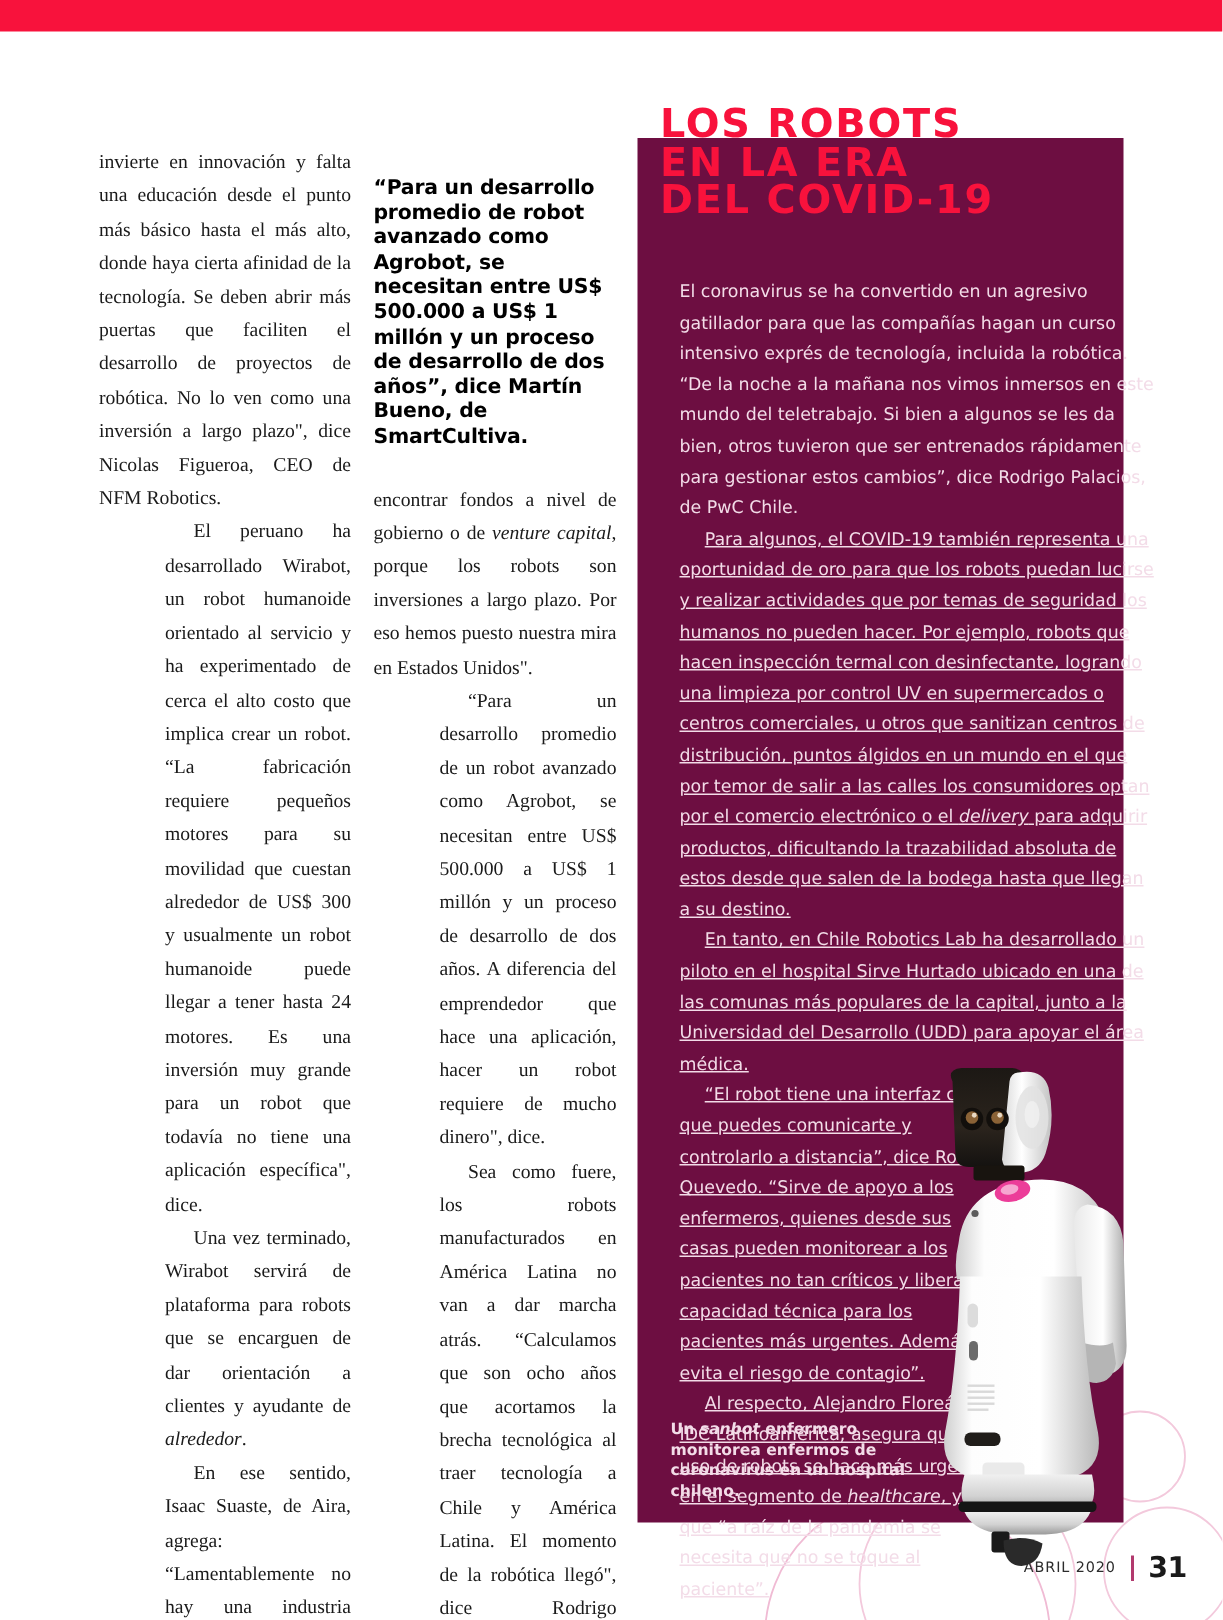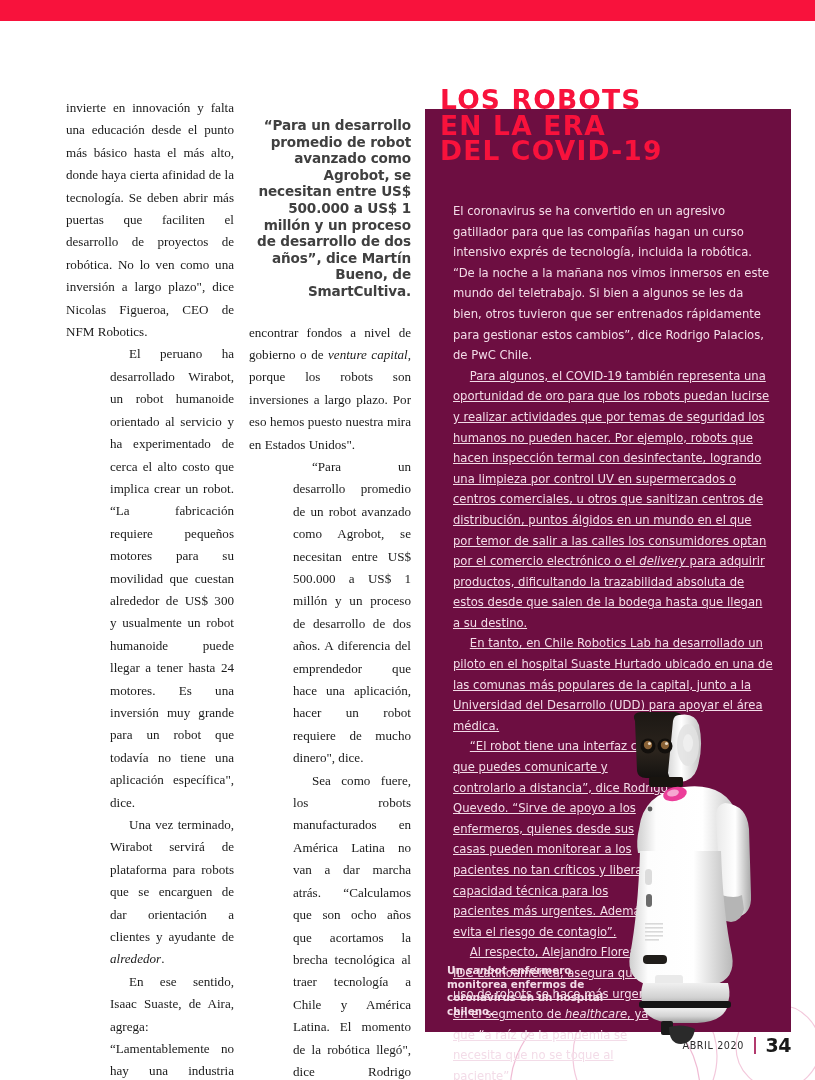--- a/index.html
+++ b/index.html
@@ -68,35 +68,35 @@
     line-height: 22.4px;
     color: #1a1a1a;
     text-align: justify;
   }
   .pullquote {
     font-family: "DejaVu Sans", sans-serif;
     font-weight: bold;
     font-size: 13.6px;
     line-height: 16.6px;
     letter-spacing: -0.15px;
-    color: #404040;
-    text-align: right;
+    color: #000000;
+    text-align: left;
     margin: 20px 0 0 0;
     text-indent: 0;
   }
   .col2-body {
     margin-top: 22px;
   }
 
   
   .feature-box {
     position: absolute;
     left: 425px;
-    top: 88px;
-    width: 366px;
+    top: 71px;
+    width: 324px;
     height: 923px;
     background: #6D0E41;
     z-index: 2;
     overflow: visible;
   }
   .headline {
     position: absolute;
     left: 15px;
     top: -22px;
     width: 340px;
@@ -227,21 +227,21 @@
 
   <div class="feature-box">
 
     <div class="headline"><span>LOS ROBOTS</span>
 <span>EN LA ERA</span>
 <span>DEL COVID-19</span></div>
 
     <div class="feature-body wrap-narrow">
       <p>El coronavirus se ha convertido en un agresivo gatillador para que las compañías hagan un curso intensivo exprés de tecnología, incluida la robótica. “De la noche a la mañana nos vimos inmersos en este mundo del teletrabajo. Si bien a algunos se les da bien, otros tuvieron que ser entrenados rápidamente para gestionar estos cambios”, dice Rodrigo Palacios, de PwC Chile.</p>
       <p>Para algunos, el COVID-19 también representa una oportunidad de oro para que los robots puedan lucirse y realizar actividades que por temas de seguridad los humanos no pueden hacer. Por ejemplo, robots que hacen inspección termal con desinfectante, logrando una limpieza por control UV en supermercados o centros comerciales, u otros que sanitizan centros de distribución, puntos álgidos en un mundo en el que por temor de salir a las calles los consumidores optan por el comercio electrónico o el <em>delivery</em> para adquirir productos, dificultando la trazabilidad absoluta de estos desde que salen de la bodega hasta que llegan a su destino.</p>
-      <p>En tanto, en Chile Robotics Lab ha desarrollado un piloto en el hospital Suaste Hurtado ubicado en una de las comunas más populares de la capital,  junto a la Universidad del Desarrollo (UDD) para apoyar el área médica.</p>
+      <p>En tanto, en Chile Robotics Lab ha desarrollado un piloto en el hospital Sirve Hurtado ubicado en una de las comunas más populares de la capital,  junto a la Universidad del Desarrollo (UDD) para apoyar el área médica.</p>
       <p class="narrow">“El robot tiene una interfaz con la que puedes comunicarte y controlarlo a distancia”, dice Rodrigo Quevedo. “Sirve de apoyo a los enfermeros, quienes desde  sus casas pueden monitorear a los pacientes no tan críticos y liberan capacidad técnica para los pacientes más urgentes. Además, se evita el riesgo de contagio”.</p>
       <p class="narrow">Al respecto, Alejandro Floreán, de IDC Latinoamérica, asegura que el uso de robots se hace más urgente en el segmento de <em>healthcare</em>, ya que “a raíz de la pandemia se necesita que no se toque al paciente”.</p>
     </div>
 
     <div class="caption"><span>Un </span><em>sanbot</em><span> enfermero monitorea enfermos de coronavirus en un hospital chileno.</span></div>
   </div>
 
   <svg class="robot" viewBox="0 0 185 340" xmlns="http://www.w3.org/2000/svg">
     <defs>
       <linearGradient id="bodyG" x1="0" y1="0" x2="1" y2="0">
@@ -318,17 +318,17 @@
     <rect x="22" y="290" width="92" height="7" rx="3" fill="#151515"></rect>
     <path d="M26 297 q6 14 30 15 l24 0 q24 -1 30 -15 z" fill="url(#baseG)"></path>
     <rect x="44" y="310" width="12" height="14" rx="2" fill="#1a1a1a"></rect>
     <path d="M52 316 q14 -4 26 2 q-2 14 -14 15 q-12 0 -12 -17 z" fill="#2a2a2a"></path>
   </svg>
 
   <div class="footer">
     <div class="footer-inner">
       <span class="footer-date">ABRIL 2020</span>
       <span class="footer-sep"></span>
-      <span class="footer-page">34</span>
+      <span class="footer-page">31</span>
     </div>
   </div>
 
 </div>
 
 </body></html>

